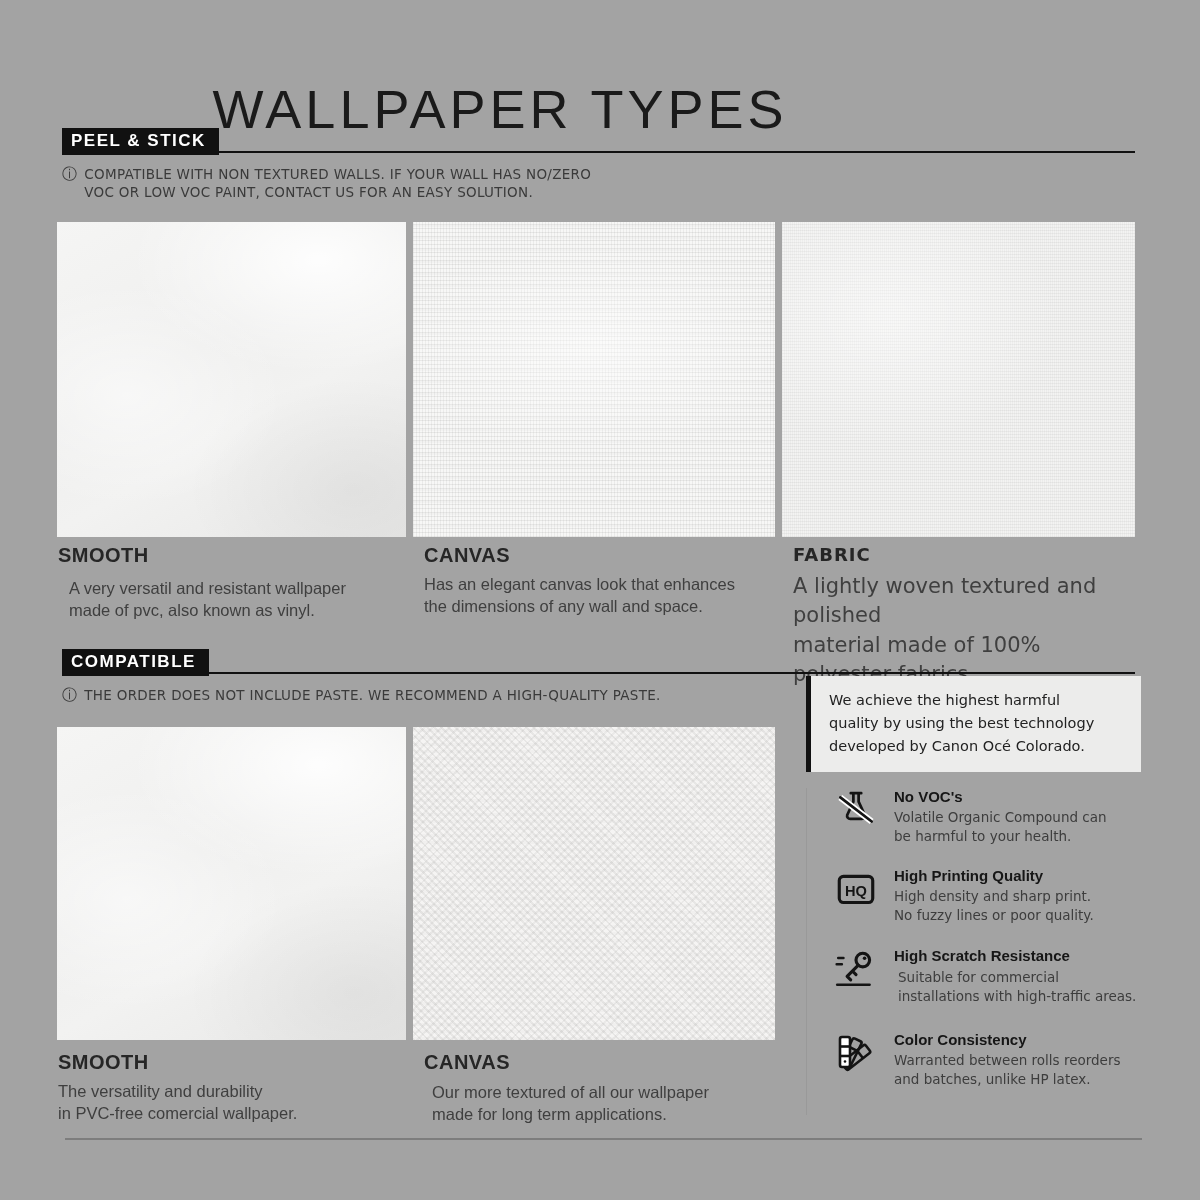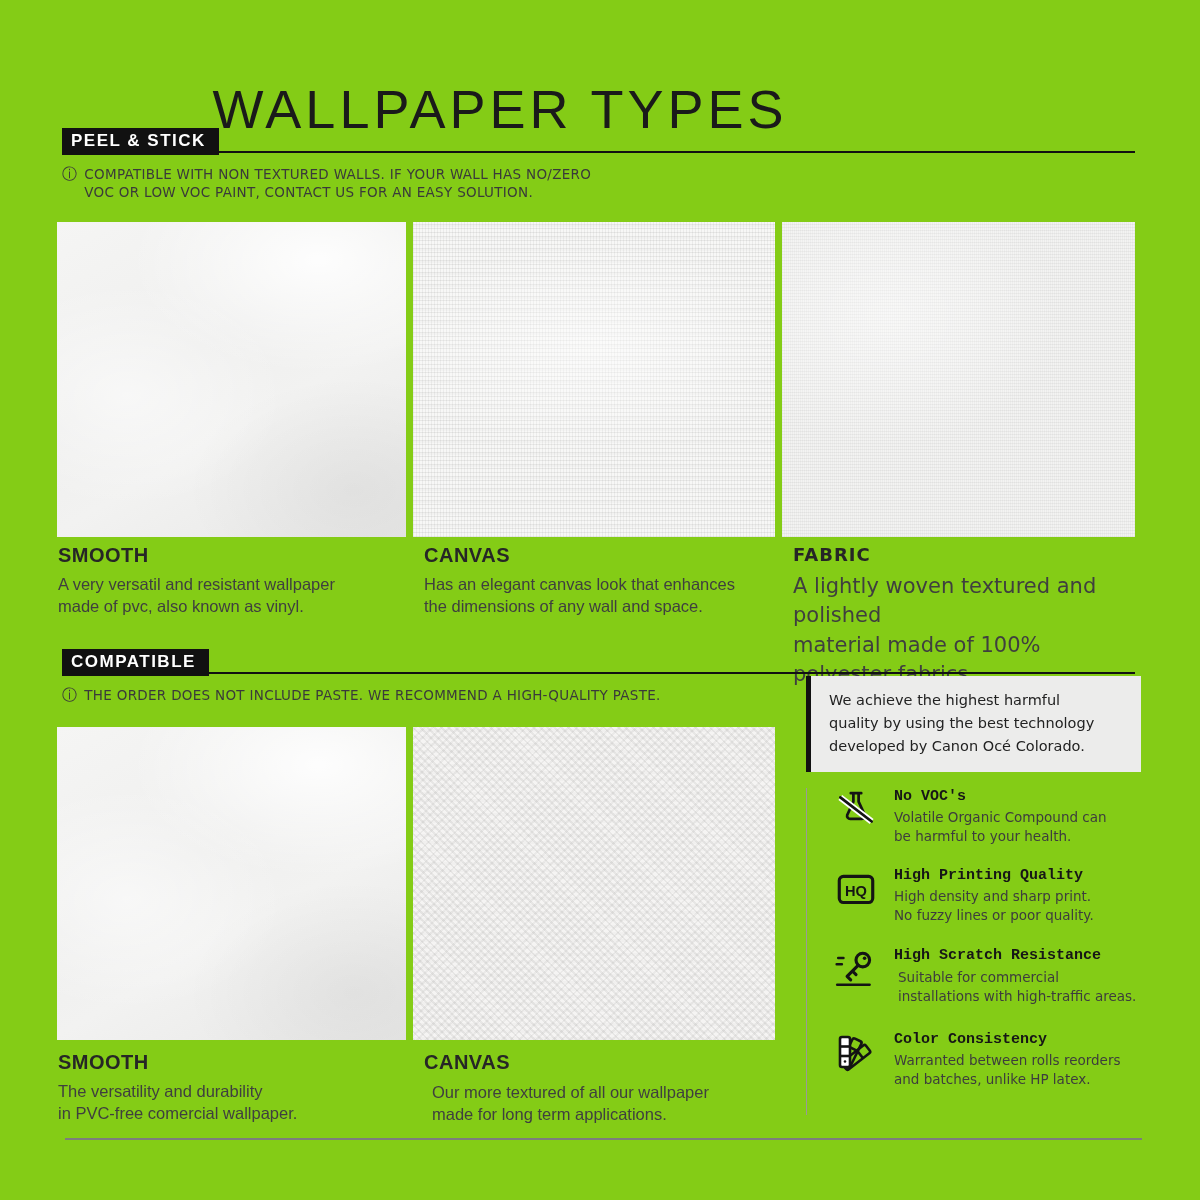--- a/index.html
+++ b/index.html
@@ -1,16 +1,16 @@
 <!DOCTYPE html>
 <html><head>
 <meta charset="utf-8">
 <style>
   html,body{margin:0;padding:0;background:#fff;}
-  .page{position:relative;width:1200px;height:1200px;background:#84cc16;overflow:hidden;
+  .page{position:relative;width:1200px;height:1200px;background:#a3a3a3;overflow:hidden;
         font-family:"Liberation Sans",sans-serif;color:#222;}
 
   
   .main-title{position:absolute;top:42px;left:0;width:1000px;text-align:center;
     font-size:54px;font-weight:400;letter-spacing:4px;color:#1a1a1a;}
 
   
   .sec-rule{position:absolute;left:62px;width:1073px;height:2px;background:#111;}
   .rule-1{top:151px;} .rule-2{top:672px;}
   .sec-label{position:absolute;left:62px;background:#111;color:#fff;
@@ -70,21 +70,21 @@
   .quality-box{position:absolute;left:806px;top:676px;width:300px;background:#ececeb;
     border-left:5px solid #111;padding:13px 12px 13px 18px;}
   .quality-box span{display:block;font-family:"DejaVu Sans",sans-serif;font-size:14.5px;
     line-height:1.6;color:#222;white-space:nowrap;}
 
   
   .features{position:absolute;left:806px;top:788px;width:330px;height:327px;
     border-left:1.5px solid #999;padding-left:26px;box-sizing:border-box;}
   .feature{display:flex;gap:15px;margin-bottom:21px;}
   .feature .f-icon{flex:0 0 46px;width:46px;height:46px;}
-  .feature h4{margin:0 0 3px 0;font-family:Liberation Mono, monospace;font-size:15px;
+  .feature h4{margin:0 0 3px 0;font-family:Liberation Sans, sans-serif;font-size:15px;
     font-weight:700;color:#161616;}
   .feature .f-desc span{display:block;font-family:"DejaVu Sans",sans-serif;font-size:13.5px;
     line-height:1.42;color:#3d3d3d;white-space:nowrap;}
 
   
   .bottom-rule{position:absolute;left:65px;top:1138px;width:1077px;height:2px;background:#7d7d7d;}
 
   svg{display:block;}
 </style>
 </head>
@@ -104,21 +104,21 @@
       <span>VOC OR LOW VOC PAINT, CONTACT US FOR AN EASY SOLUTION.</span>
     </span>
   </div>
 
   <div class="swatch sw-r1 col-a tex-smooth"></div>
   <div class="swatch sw-r1 col-b tex-canvas-fine"></div>
   <div class="swatch sw-r1 col-c tex-fabric"></div>
 
   <div class="caption cap-r1 cap-a">
     <h3>SMOOTH</h3>
-    <p class="desc" style="margin:0">
+    <p class="desc" style="margin:11px">
       <span>A very versatil and resistant wallpaper</span>
       <span>made of pvc, also known as vinyl.</span>
     </p>
   </div>
   <div class="caption cap-r1 cap-b">
     <h3>CANVAS</h3>
     <p class="desc" style="margin:0">
       <span>Has an elegant canvas look that enhances</span>
       <span>the dimensions of any wall and space.</span>
     </p>

